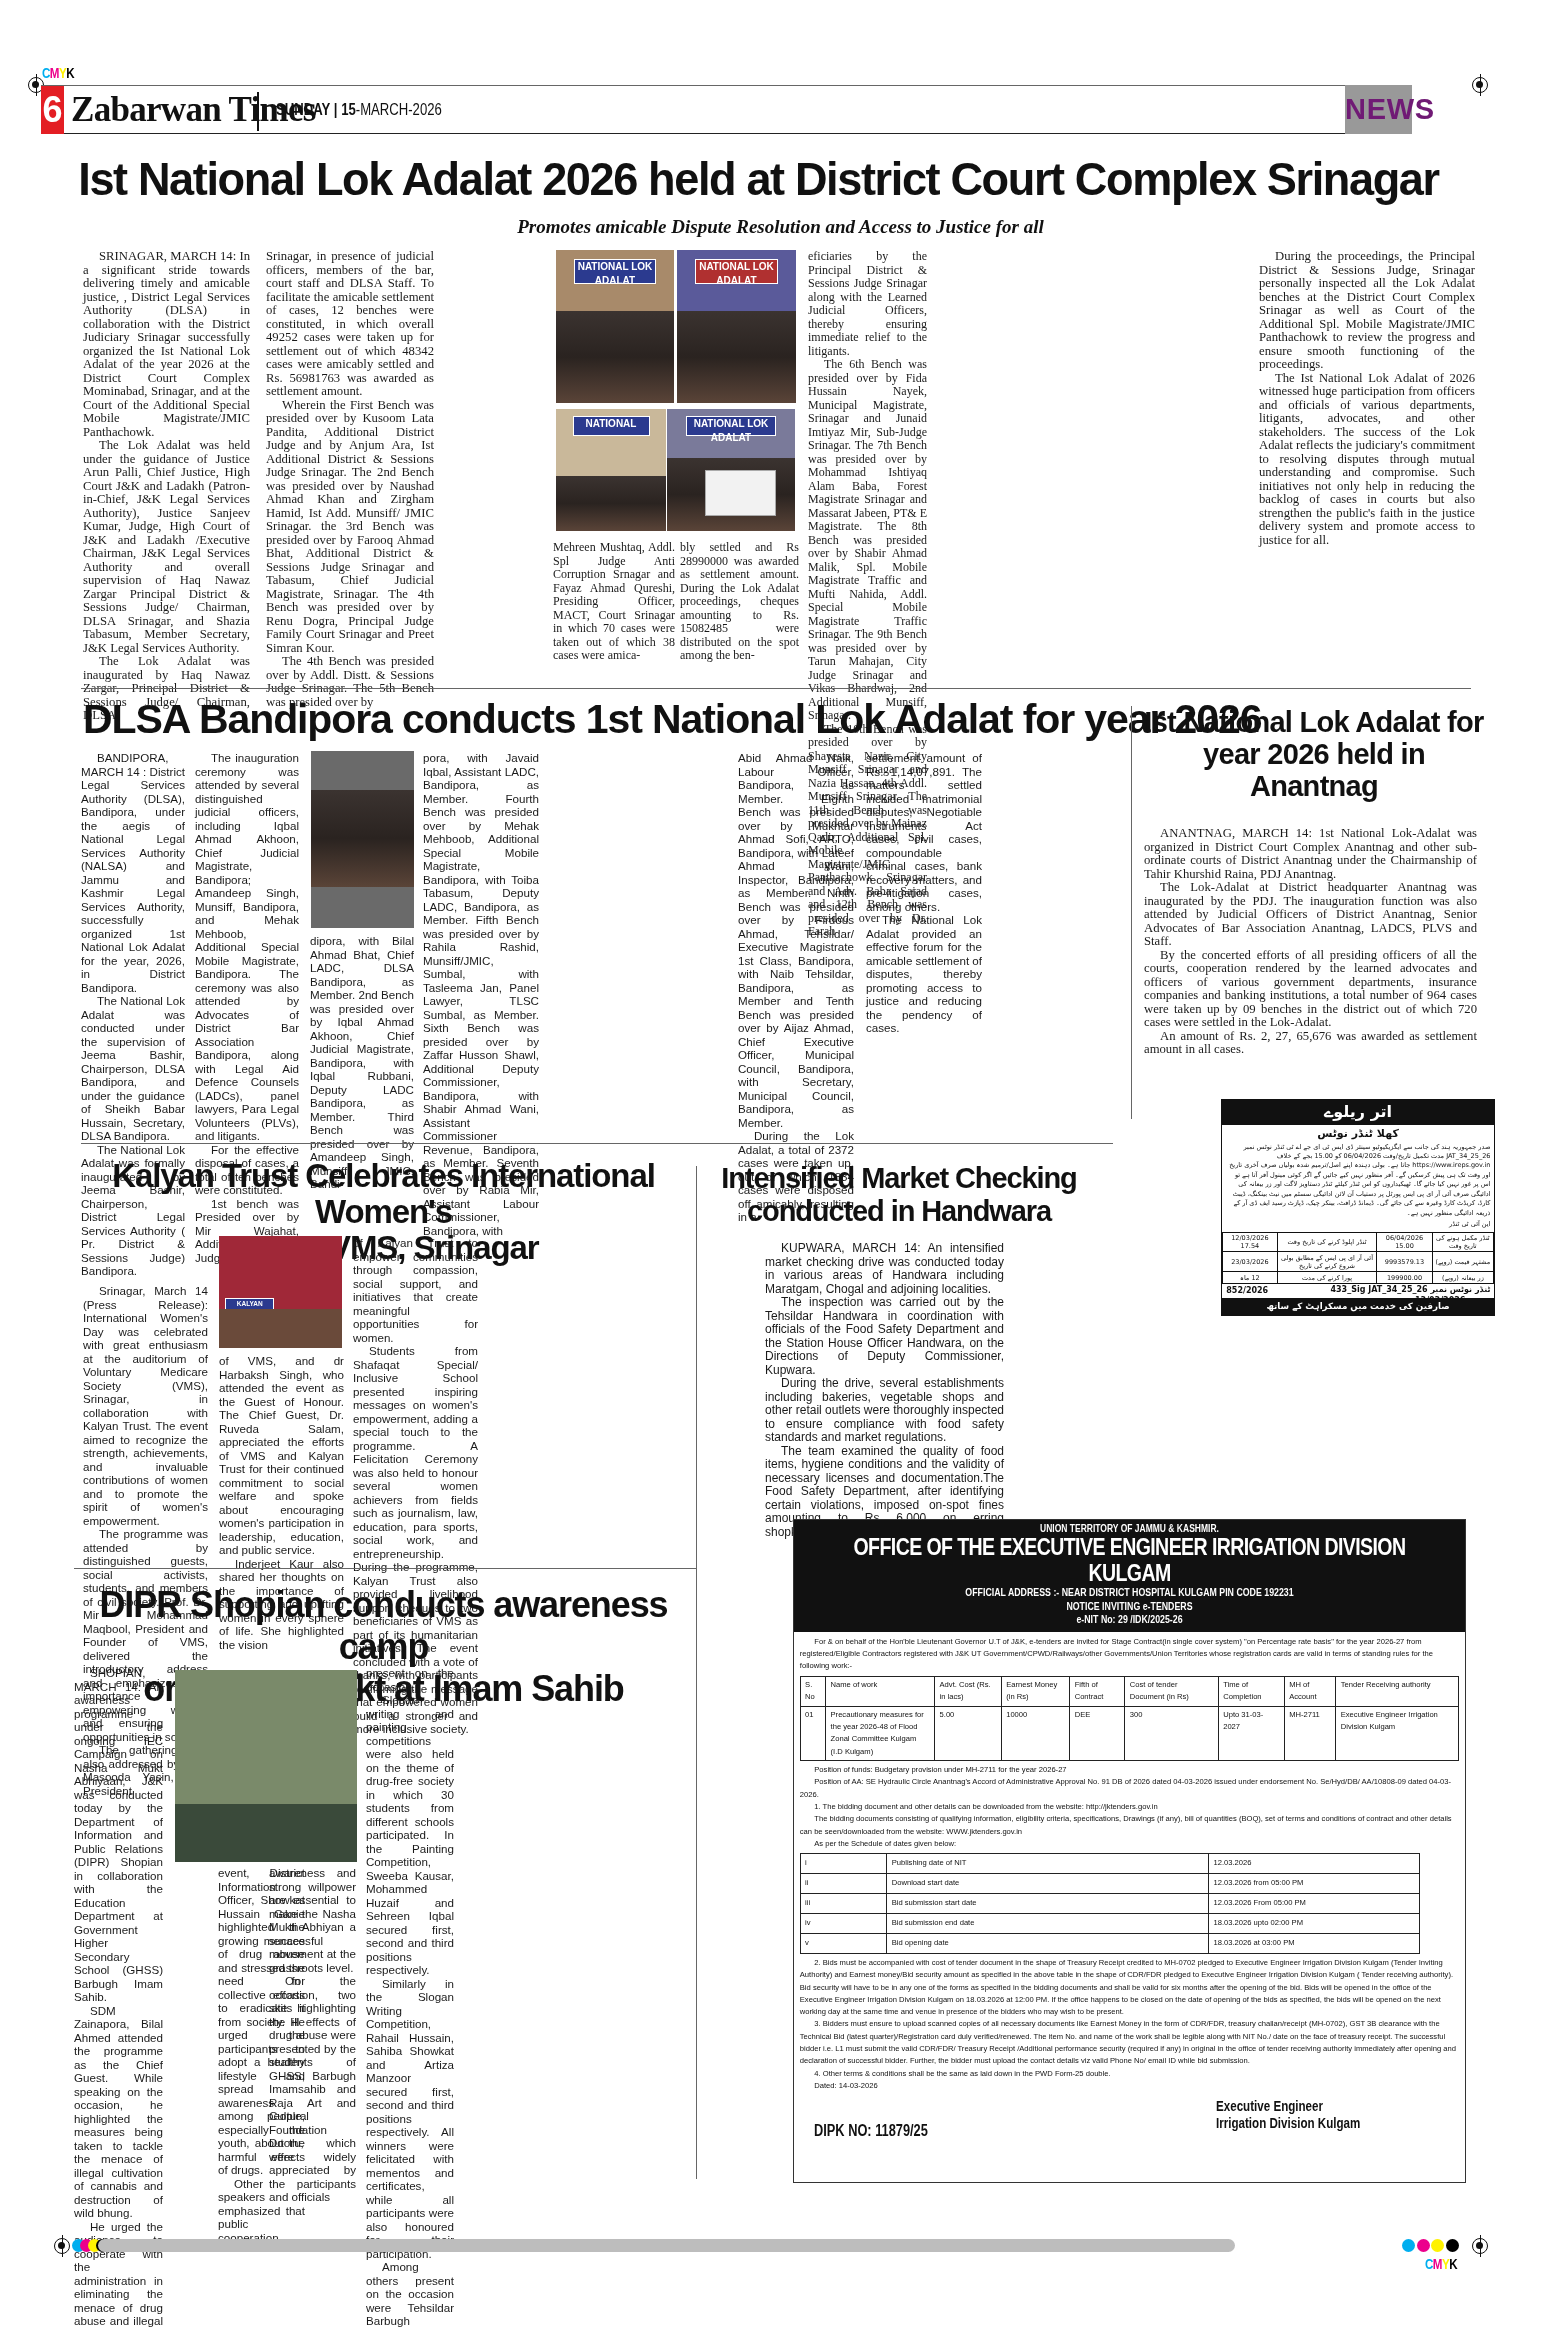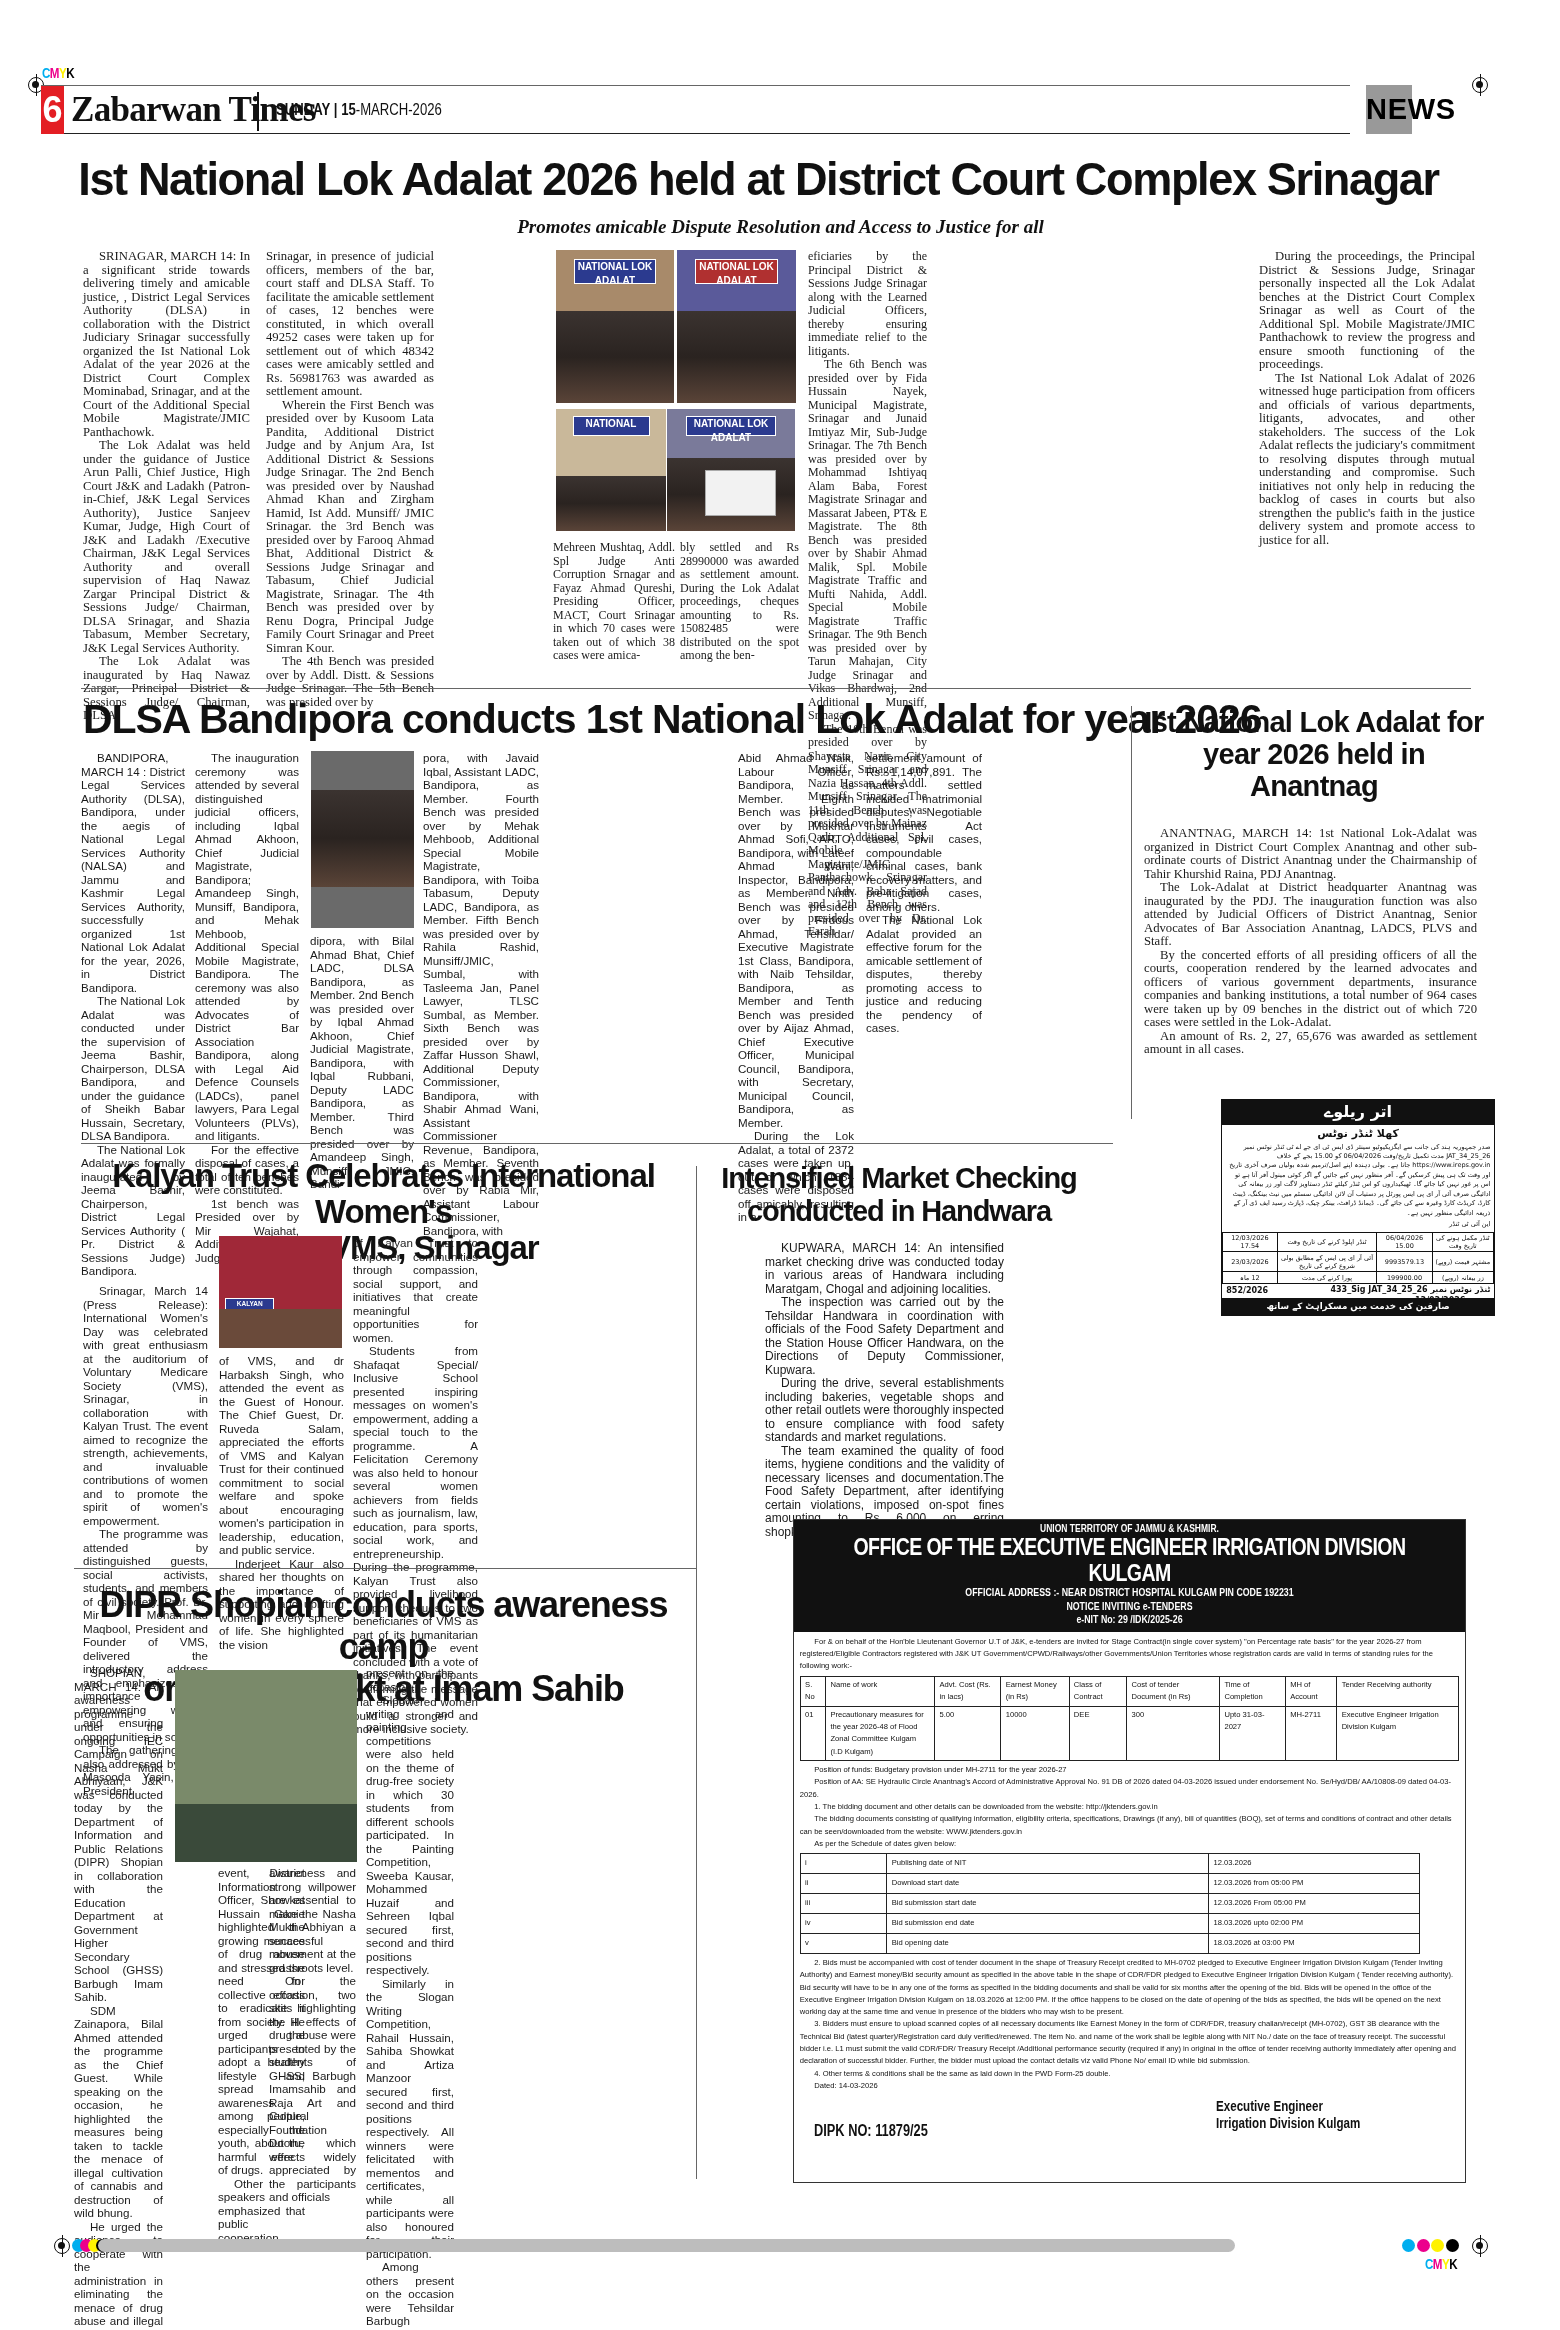--- a/index.html
+++ b/index.html
@@ -18,21 +18,21 @@
   .cmyk { font-family: "Liberation Sans", sans-serif; font-weight: bold; font-size: 14.5px; letter-spacing: -0.7px; transform: scaleX(0.8); transform-origin: left; }
   .cmyk .c { color: #00aeef; } .cmyk .m { color: #ec008c; } .cmyk .y { color: #fff200; } .cmyk .k { color: #000; }
 
   
   .masthead { position: absolute; left: 41px; top: 85px; width: 1309px; height: 49px; border-top: 1.4px solid #666; border-bottom: 1.4px solid #222; }
   .page-num { position: absolute; left: 0; top: 0; width: 23px; height: 48px; background: #e31e24; color: #fff; font-family: "Liberation Sans", sans-serif; font-weight: bold; font-size: 36px; text-align: center; line-height: 48px; }
   .paper-name { position: absolute; left: 30px; top: 4.3px; font-family: "Liberation Serif", serif; font-weight: bold; font-size: 35px; letter-spacing: -0.7px; }
   .mast-sep { position: absolute; left: 216px; top: 5.8px; width: 2.2px; height: 39px; background: #111; }
   .dateline { position: absolute; left: 235px; top: 14.5px; font-family: "Liberation Sans", sans-serif; font-size: 16px; transform: scaleX(0.82); transform-origin: left; }
   .dateline b { font-weight: bold; }
-  .news-tab { position: absolute; right: -62px; top: -1.4px; width: 46px; height: 49px; background: #999; color: #000000; font-family: "Liberation Sans", sans-serif; font-weight: bold; font-size: 29px; text-align: center; line-height: 49px; letter-spacing: 0.7px; }
+  .news-tab { position: absolute; right: -62px; top: -1.4px; width: 67px; height: 49px; background: #999; color: #701a75; font-family: "Liberation Sans", sans-serif; font-weight: bold; font-size: 29px; text-align: center; line-height: 49px; letter-spacing: 0.7px; }
 
   
   .hl-main { position: absolute; left: 49px; top: 153px; width: 1419px; text-align: center; font-family: "Liberation Sans", sans-serif; font-weight: 900; font-size: 46px; line-height: 52px; letter-spacing: -1.4px; transform: scaleX(0.98); }
   .subhl { position: absolute; left: 0; top: 216px; width: 1561px; text-align: center; font-family: "Liberation Serif", serif; font-style: italic; font-weight: bold; font-size: 19px; }
   .hl-cond { font-family: "Liberation Sans", sans-serif; font-weight: bold; letter-spacing: -1.1px; }
 
   .photo { position: absolute; background: #8a7a6a; overflow: hidden; }
   .photo .bn { position: absolute; left: 15%; top: 6%; width: 70%; height: 16%; background: #2b3a8f; border: 1.4px solid #fff; color: #fff; font-family: "Liberation Sans", sans-serif; font-weight: bold; font-size: 10px; text-align: center; line-height: 1.4; }
   .crowd { position: absolute; left: 0; bottom: 0; width: 100%; height: 60%; background: linear-gradient(180deg, #3b3330 0%, #2a2320 50%, #5a4438 100%); }
   .rule-h { position: absolute; height: 1.4px; background: #666; }
@@ -266,21 +266,21 @@
   </div>
   <div class="tender-body">
     <p>For &amp; on behalf of the Hon'ble Lieutenant Governor U.T of J&amp;K, e-tenders are invited for Stage Contract(in single cover system) "on Percentage rate basis" for the year 2026-27 from registered/Eligible Contractors registered with J&amp;K UT Government/CPWD/Railways/other Governments/Union Territories whose registration cards are valid in terms of standing rules for the following work:-</p>
     <table class="tt">
       <tbody>
           <tr>
         <th>S. No</th>
             <th>Name of work</th>
             <th>Advt. Cost (Rs. in lacs)</th>
             <th>Earnest Money (in Rs)</th>
-            <th>Class of Contract</th>
+            <th>Fifth of Contract</th>
             <th>Cost of tender Document (in Rs)</th>
             <th>Time of Completion</th>
             <th>MH of Account</th>
             <th>Tender Receiving authority</th>
       </tr>
       <tr>
         <td>01</td>
             <td style="width:109px">Precautionary measures for the year 2026-48 of Flood Zonal Committee Kulgam (I.D Kulgam)</td>
             <td>5.00</td>
             <td>10000</td>

